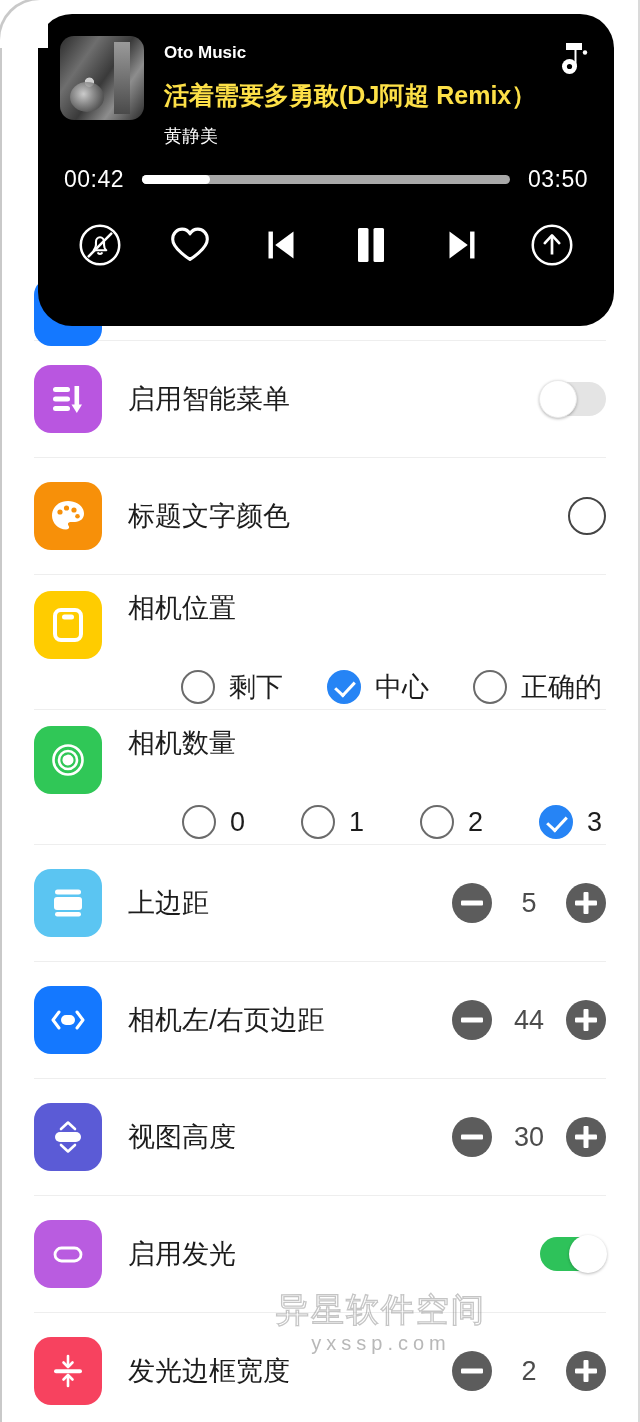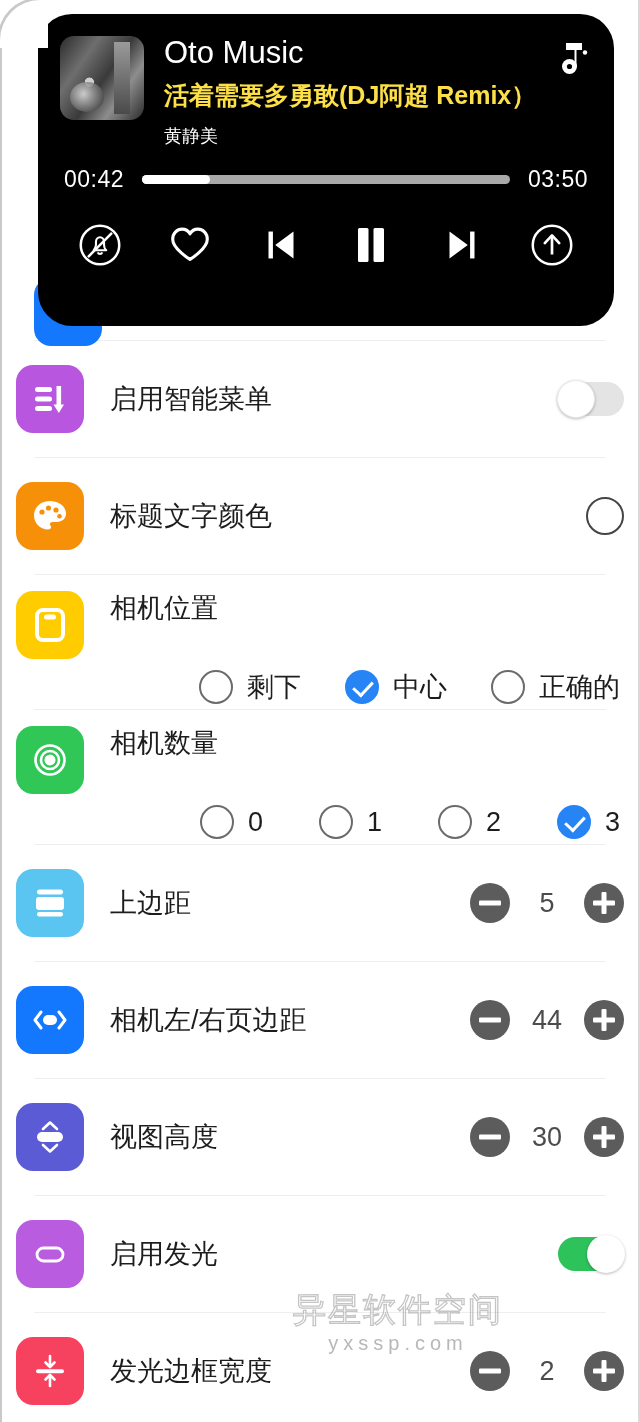--- a/index.html
+++ b/index.html
@@ -72,21 +72,21 @@
     content: "";
     position: absolute; left: 10px; bottom: 8px; width: 34px; height: 30px;
     border-radius: 50%;
     background: radial-gradient(circle at 40% 40%, #e2e2e2, #585858 70%, #2a2a2a);
     opacity: .85;
   }
   .media-meta {
     margin-left: 20px; padding-top: 2px; flex: 1 1 auto; min-width: 0;
   }
   .app-name {
-    color: #ffffff; font-size: 31px; line-height: 30px; font-weight: 400;
+    color: #ffffff; font-size: 17px; line-height: 30px; font-weight: 700;
   }
   .track-title {
     color: #fde047; font-size: 25px; line-height: 34px; font-weight: 700;
     margin-top: 10px; white-space: nowrap;
   }
   .track-artist {
     color: #ffffff; font-size: 18px; line-height: 28px; font-weight: 400;
     margin-top: 10px;
   }
   .app-badge {
@@ -129,21 +129,21 @@
   
   .list {
     position: absolute; left: 0; top: 340px; width: 640px;
     z-index: 1;
   }
   .divider {
     height: 1px; background: #eeeeee; margin: 0 34px;
   }
   .row {
     display: flex; align-items: center;
-    padding: 0 16px;
+    padding: 0 34px;
     min-height: 116px;
     position: relative;
   }
   .row.with-options { min-height: 134px; align-items: flex-start; padding-top: 16px; flex-wrap: wrap; }
   .app-icon {
     width: 68px; height: 68px; border-radius: 17px;
     flex: 0 0 68px;
     display: flex; align-items: center; justify-content: center;
   }
   .row-label {
@@ -219,21 +219,21 @@
     transform: rotate(43deg);
   }
   .opt-label {
     margin-left: 14px; font-size: 27px; color: #1d1d1d;
     white-space: nowrap;
   }
   .opt.narrow { margin-left: 56px; }
 
   
   .watermark {
-    position: absolute; left: 293px; top: 1290px;
+    position: absolute; left: 276px; top: 1290px;
     z-index: 3; pointer-events: none;
     text-align: center;
   }
   .wm-cn {
     font-size: 33px; color: rgba(255,255,255,0.0);
     -webkit-text-stroke: 1.3px rgba(150,150,150,.55);
     letter-spacing: 2px; line-height: 40px; font-weight: 400;
   }
   .wm-en {
     font-size: 20px; color: rgba(160,160,160,.75);

